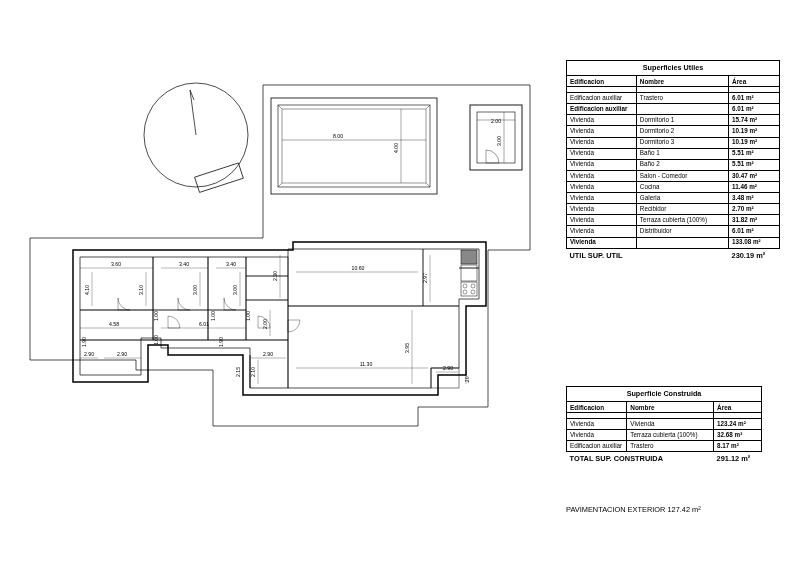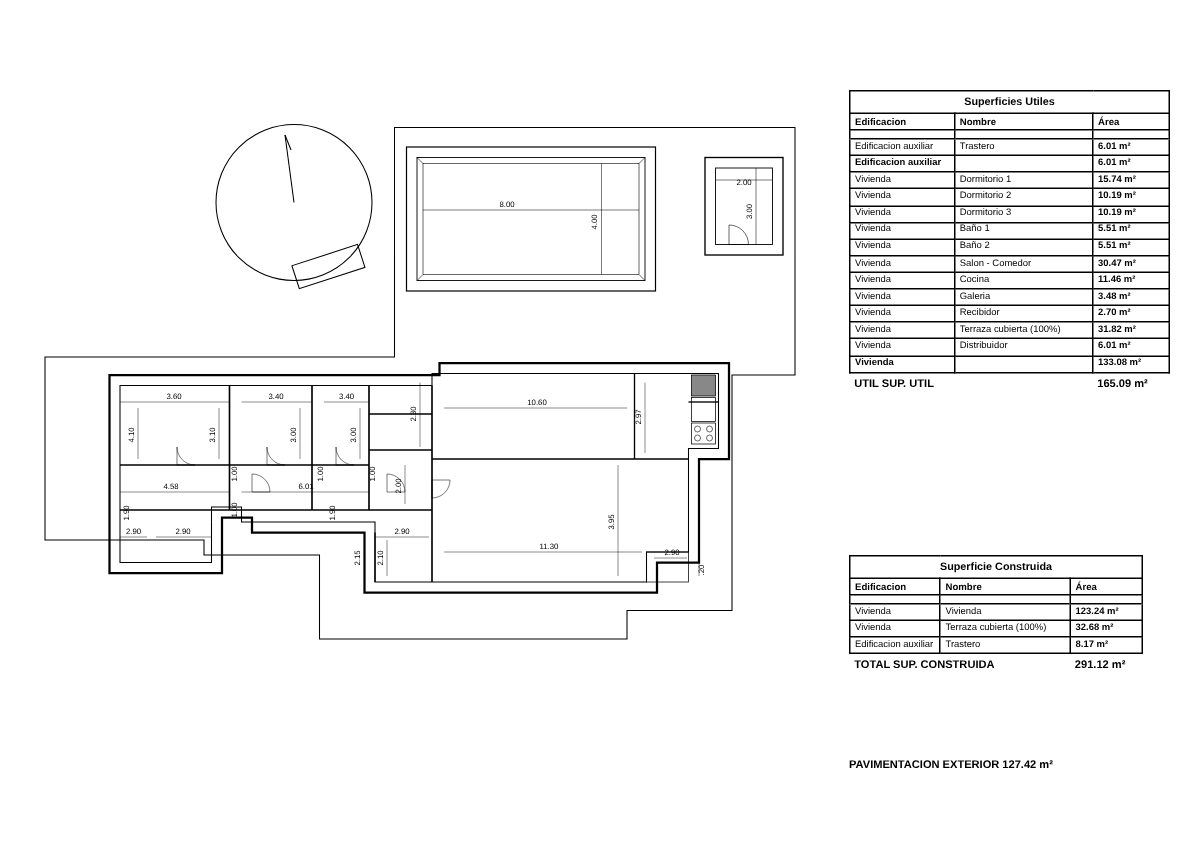--- a/index.html
+++ b/index.html
@@ -70,27 +70,27 @@
     border: none;
     font-weight: bold;
     font-size: 7.4px;
     padding-top: 3px;
   }
   .col-edif { width: 44px; }
   .col-nom  { width: 78px; }
   .col-area { width: 40px; text-align: left; }
 
   #table-utiles { left: 566px; top: 60px; width: 214px; }
-  #table-construida { left: 566px; top: 370px; width: 196px; }
+  #table-construida { left: 566px; top: 386px; width: 196px; }
 
   .pav {
     position: absolute;
     left: 566px; top: 505px;
     font-size: 7.4px;
-    font-weight: bold;
+    font-weight: normal;
   }
 </style>
 </head>
 <body>
 
 <div class="page">
 
   <div class="plan">
     <svg width="530" height="545" viewBox="0 0 530 545">
       <g fill="none" stroke="#000" stroke-width="0.8">
@@ -305,21 +305,21 @@
         <td>Distribuidor</td>
         <td class="val">6.01 m²</td>
       </tr>
       <tr class="sum">
         <td>Vivienda</td>
         <td></td>
         <td class="val">133.08 m²</td>
       </tr>
       <tr class="total">
         <td colspan="2">UTIL SUP. UTIL</td>
-        <td>165.09 m²</td>
+        <td>230.19 m²</td>
       </tr>
     </tbody>
   </table>
 
   <table class="tbl" id="table-construida">
     <tbody>
       <tr>
         <td class="title" colspan="3">Superficie Construida</td>
       </tr>
       <tr class="hdr">

